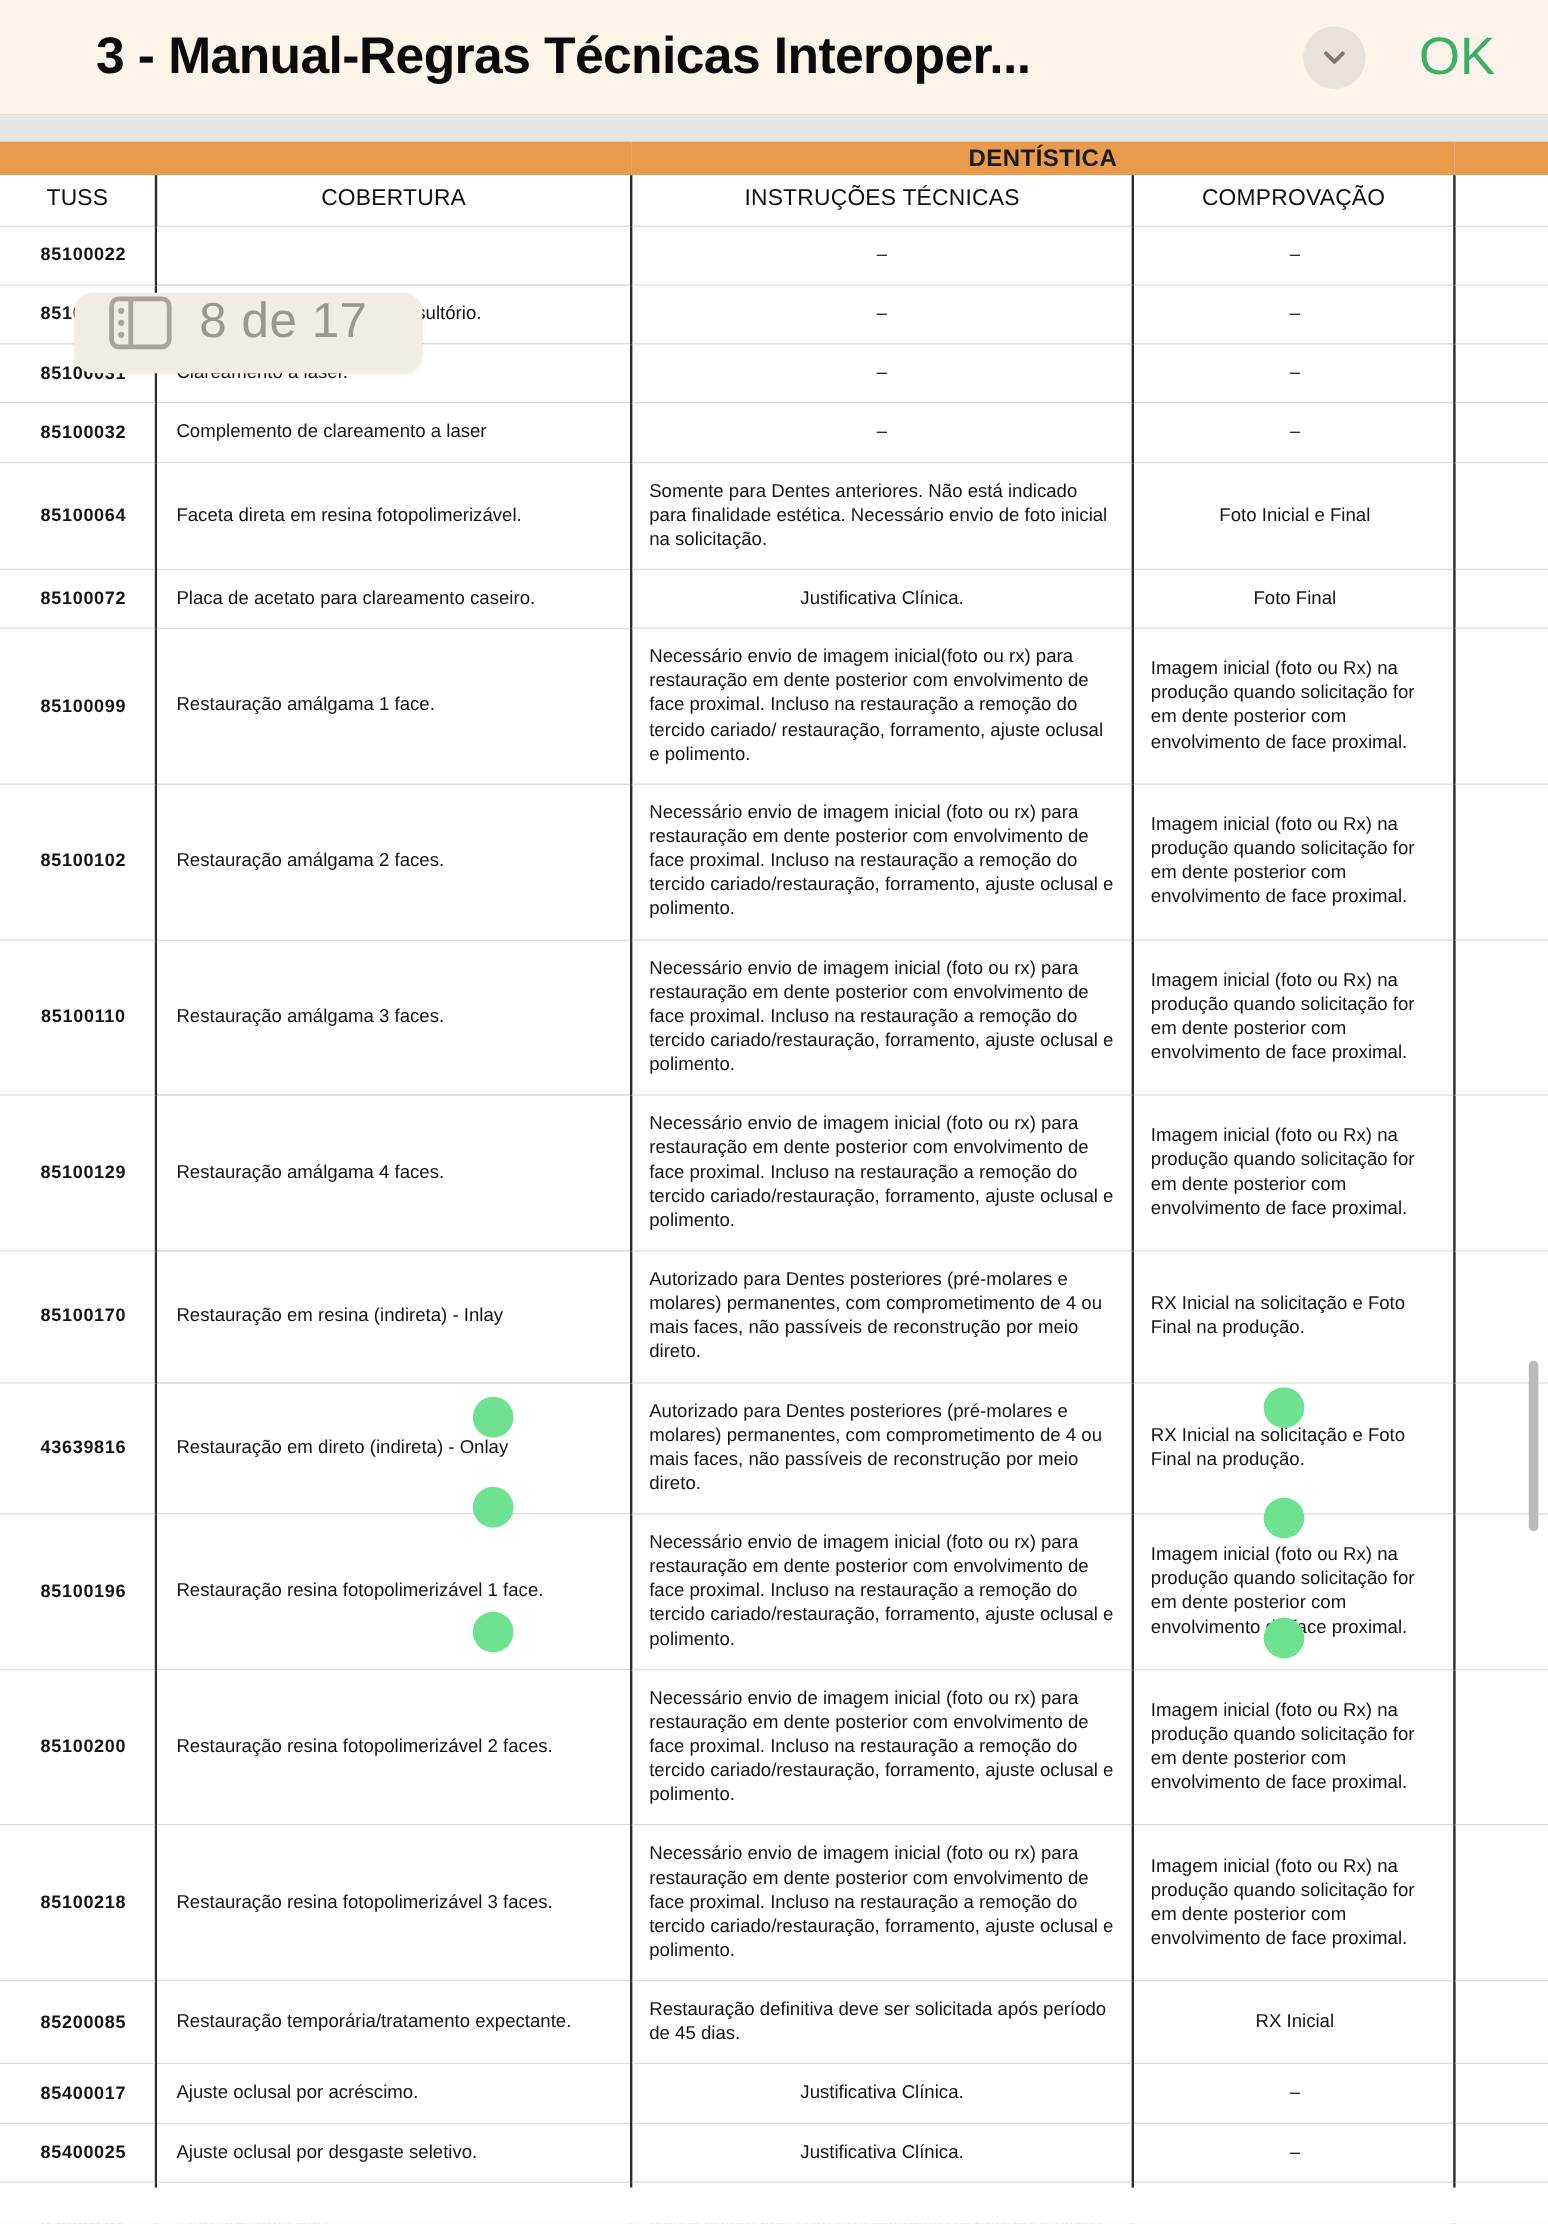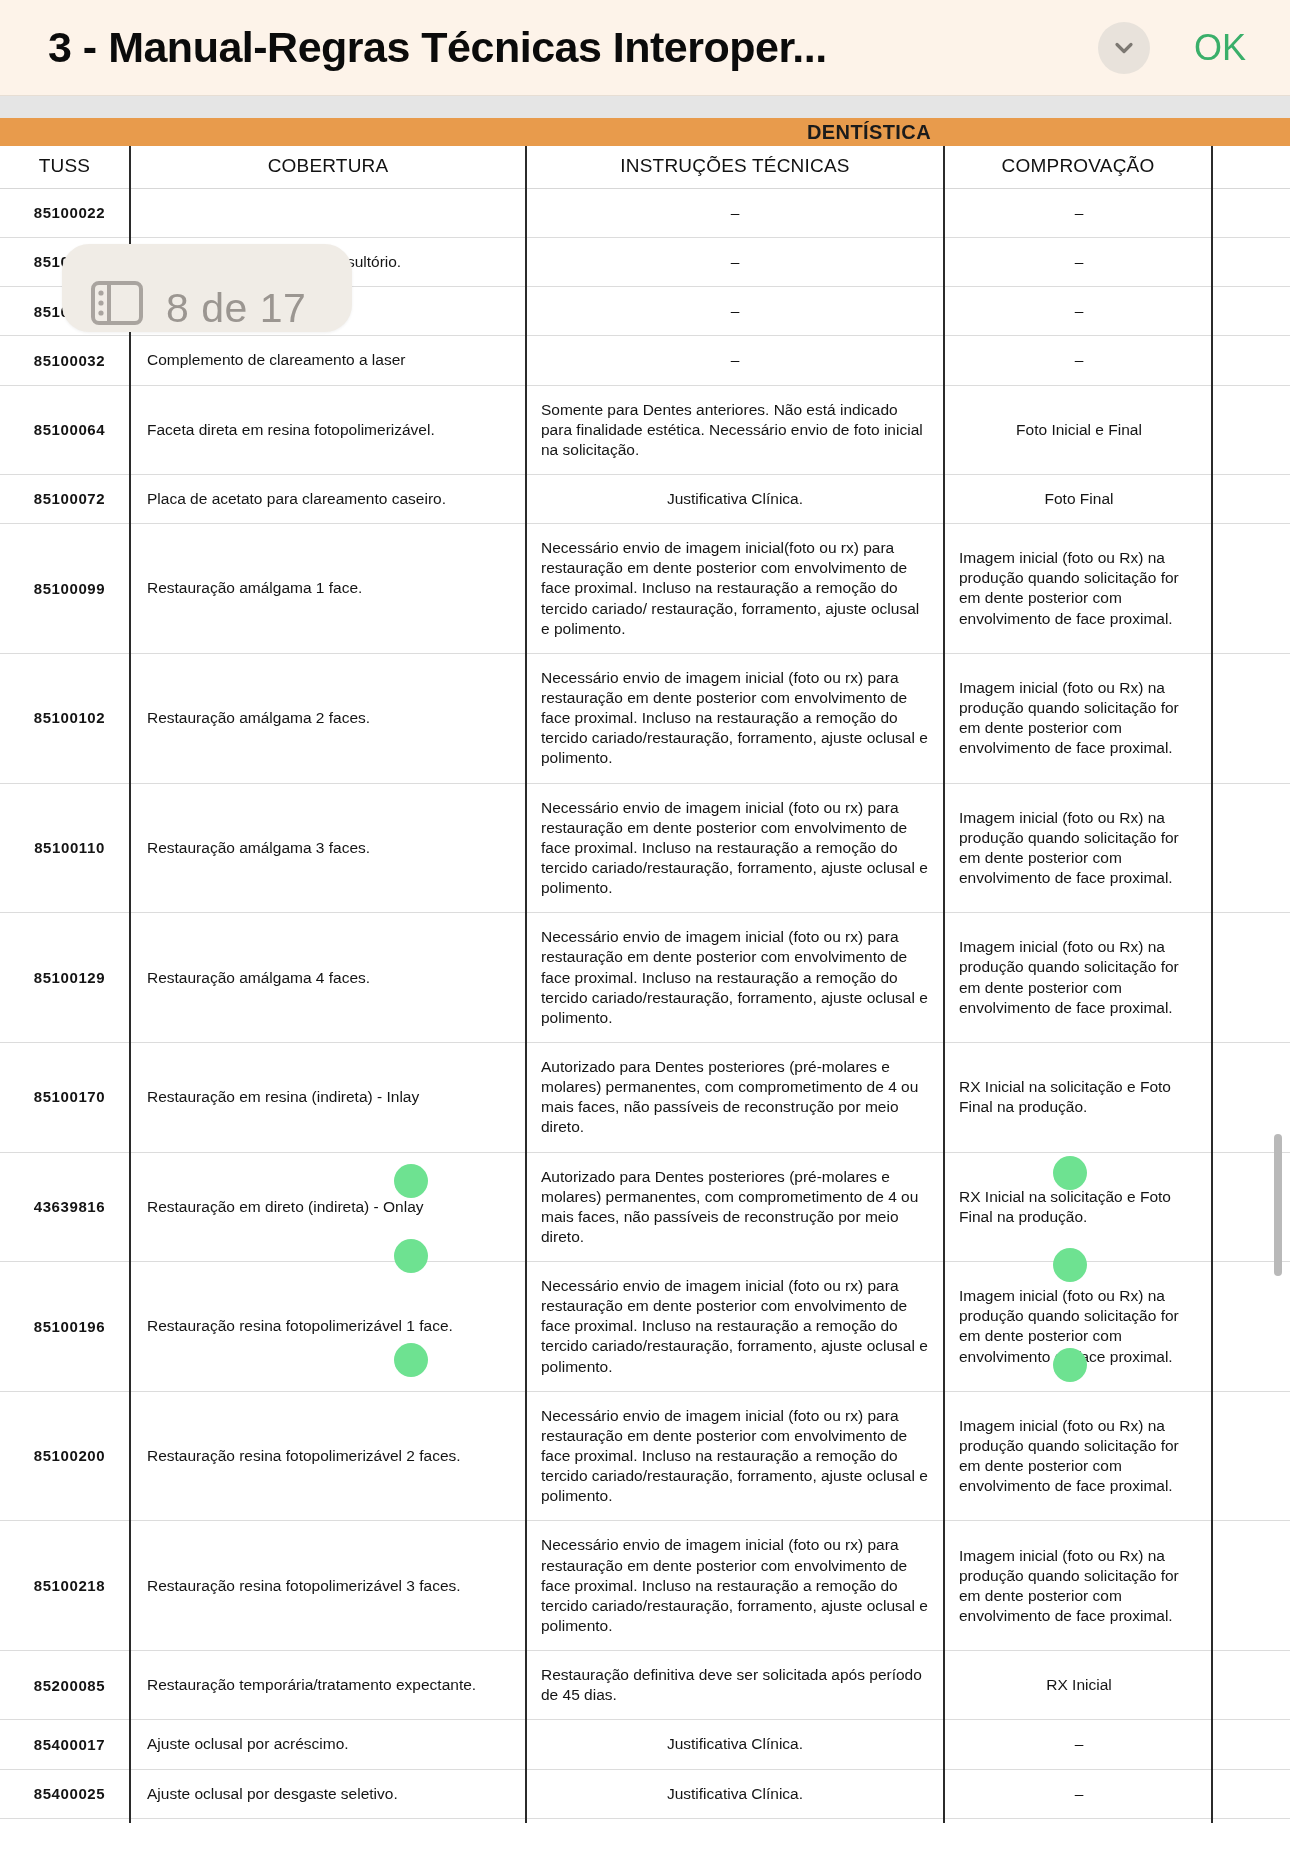--- a/index.html
+++ b/index.html
@@ -33,37 +33,38 @@
     box-sizing: border-box;
   }
   .doc-title {
     flex: 1 1 auto;
     font-size: 43px;
     font-weight: 700;
     color: #0b0b0b;
     letter-spacing: -0.5px;
     white-space: nowrap;
     overflow: hidden;
+    margin-left: 32px;
   }
   .chev-btn {
     flex: 0 0 auto;
     width: 52px;
     height: 52px;
     border-radius: 50%;
     background: #e8e2db;
     display: flex;
     align-items: center;
     justify-content: center;
     margin: 0 40px 0 18px;
     cursor: pointer;
   }
   .chev-btn svg { display:block; }
   .ok-btn {
     flex: 0 0 auto;
-    font-size: 36px;
+    font-size: 44px;
     font-weight: 400;
     color: #3aaf6a;
     padding: 4px 16px 4px 4px;
     cursor: pointer;
     background: none;
     border: none;
     font-family: "Liberation Sans", sans-serif;
   }
 
   
@@ -156,26 +157,26 @@
     border-right: 2px solid #2b2b2b;
   }
   tr.row td.comp.ctr { text-align: center; }
   tr.row td.tail { border-right: none; background:#fff; }
 
   
   .page-pill {
     position: absolute;
     left: 62px;
     top: 148px;
-    height: 88px;
+    height: 67px;
     min-width: 290px;
     background: #f0ece6;
-    border-radius: 27px;
+    border-radius: 16px;
     display: flex;
-    align-items: flex-end;
+    align-items: flex-start;
     gap: 22px;
     padding: 0 34px 0 28px;
     box-sizing: border-box;
     z-index: 40;
     box-shadow: 0 1px 3px rgba(0,0,0,0.06);
   }
   .page-pill .pill-label {
     font-size: 41px;
     color: #9b9691;
     font-weight: 400;

